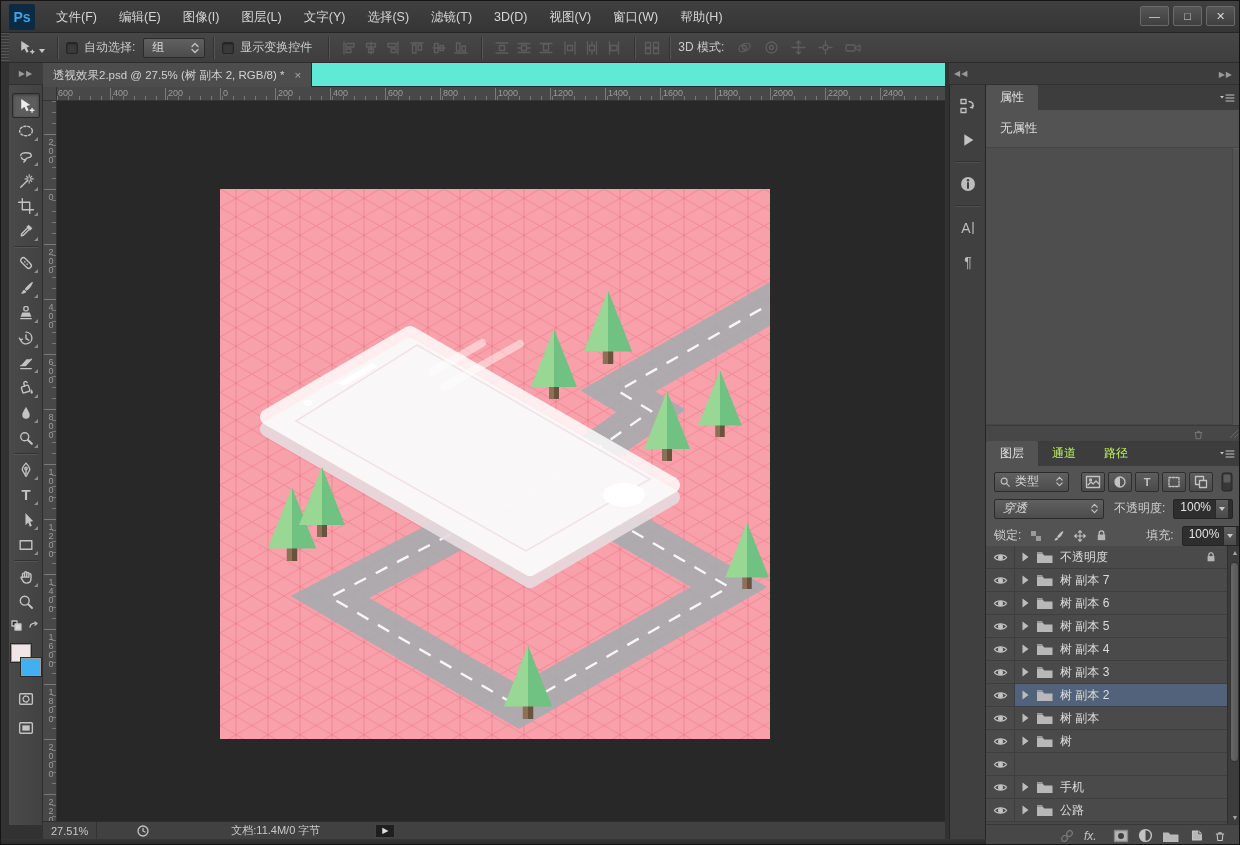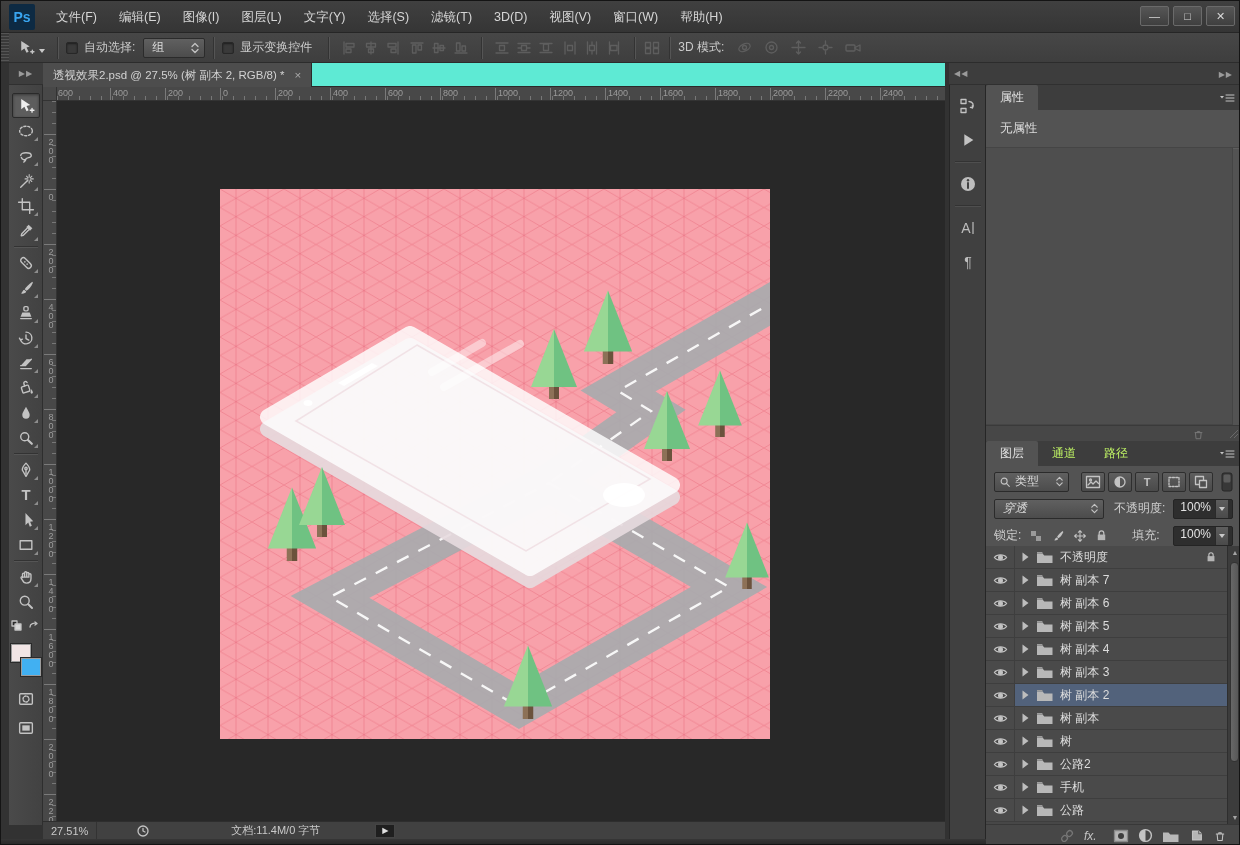--- a/index.html
+++ b/index.html
@@ -739,21 +739,21 @@
           <svg class="ico" width="14" height="14" viewBox="0 0 17 17">
             <path d="M8.5 2 V15 M2 8.5 H15 M8.5 2 l-2 2 M8.5 2 l2 2 M8.5 15 l-2 -2 M8.5 15 l2 -2 M2 8.5 l2 -2 M2 8.5 l2 2 M15 8.5 l-2 -2 M15 8.5 l-2 2"></path>
           </svg>
         </span>
       <span>
           <svg class="ico" width="13" height="13" viewBox="0 0 14 14">
             <rect x="3" y="6" width="8" height="6" fill="#b5b5b5" stroke="none"></rect>
             <path d="M4.5 6 V4.5 a2.5 2.5 0 0 1 5 0 V6"></path>
           </svg>
         </span>
-      <span class="txt" style="margin-left:16px;">填充:</span>
+      <span class="txt" style="margin-left:30px;">填充:</span>
       <div class="lfield" style="margin-left:auto;">
         <span>100%</span>
         <div class="ddbtn">
             <span class="tri-dn"></span>
           </div>
       </div>
     </div>
 
     <div id="layerlist">
 
@@ -933,31 +933,20 @@
 
           </div>
         </div>
         <div class="layer-row">
           <div class="eyecell">
             <svg class="ico" width="15" height="13" viewBox="0 0 17 13">
               <path d="M1.5 6.5 C4.5 2.5 12.5 2.5 15.5 6.5 C12.5 10.5 4.5 10.5 1.5 6.5 Z"></path>
               <circle cx="8.5" cy="6.5" r="2.2" fill="#c3c3c3"></circle>
             </svg>
           </div>
-          <div class="rowbody">
-            <svg width="9" height="10" viewBox="0 0 9 10">
-              <path d="M1.5 0.5 L7.5 5 L1.5 9.5 Z" fill="#bdbdbd"></path>
-            </svg>
-            <svg width="18" height="14" viewBox="0 0 18 14">
-              <path d="M1 3.5 h5.5 l1.8 2 h8.2 v7.5 h-15.5 Z" fill="#b8b8b8"></path>
-              <path d="M1 3.5 v-1.5 h5 l1.2 1.5" fill="#9d9d9d"></path>
-            </svg>
-            <span class="lname">公路2</span>
-
-          </div>
         </div>
         <div class="layer-row">
           <div class="eyecell">
             <svg class="ico" width="15" height="13" viewBox="0 0 17 13">
               <path d="M1.5 6.5 C4.5 2.5 12.5 2.5 15.5 6.5 C12.5 10.5 4.5 10.5 1.5 6.5 Z"></path>
               <circle cx="8.5" cy="6.5" r="2.2" fill="#c3c3c3"></circle>
             </svg>
           </div>
           <div class="rowbody">
             <svg width="9" height="10" viewBox="0 0 9 10">

